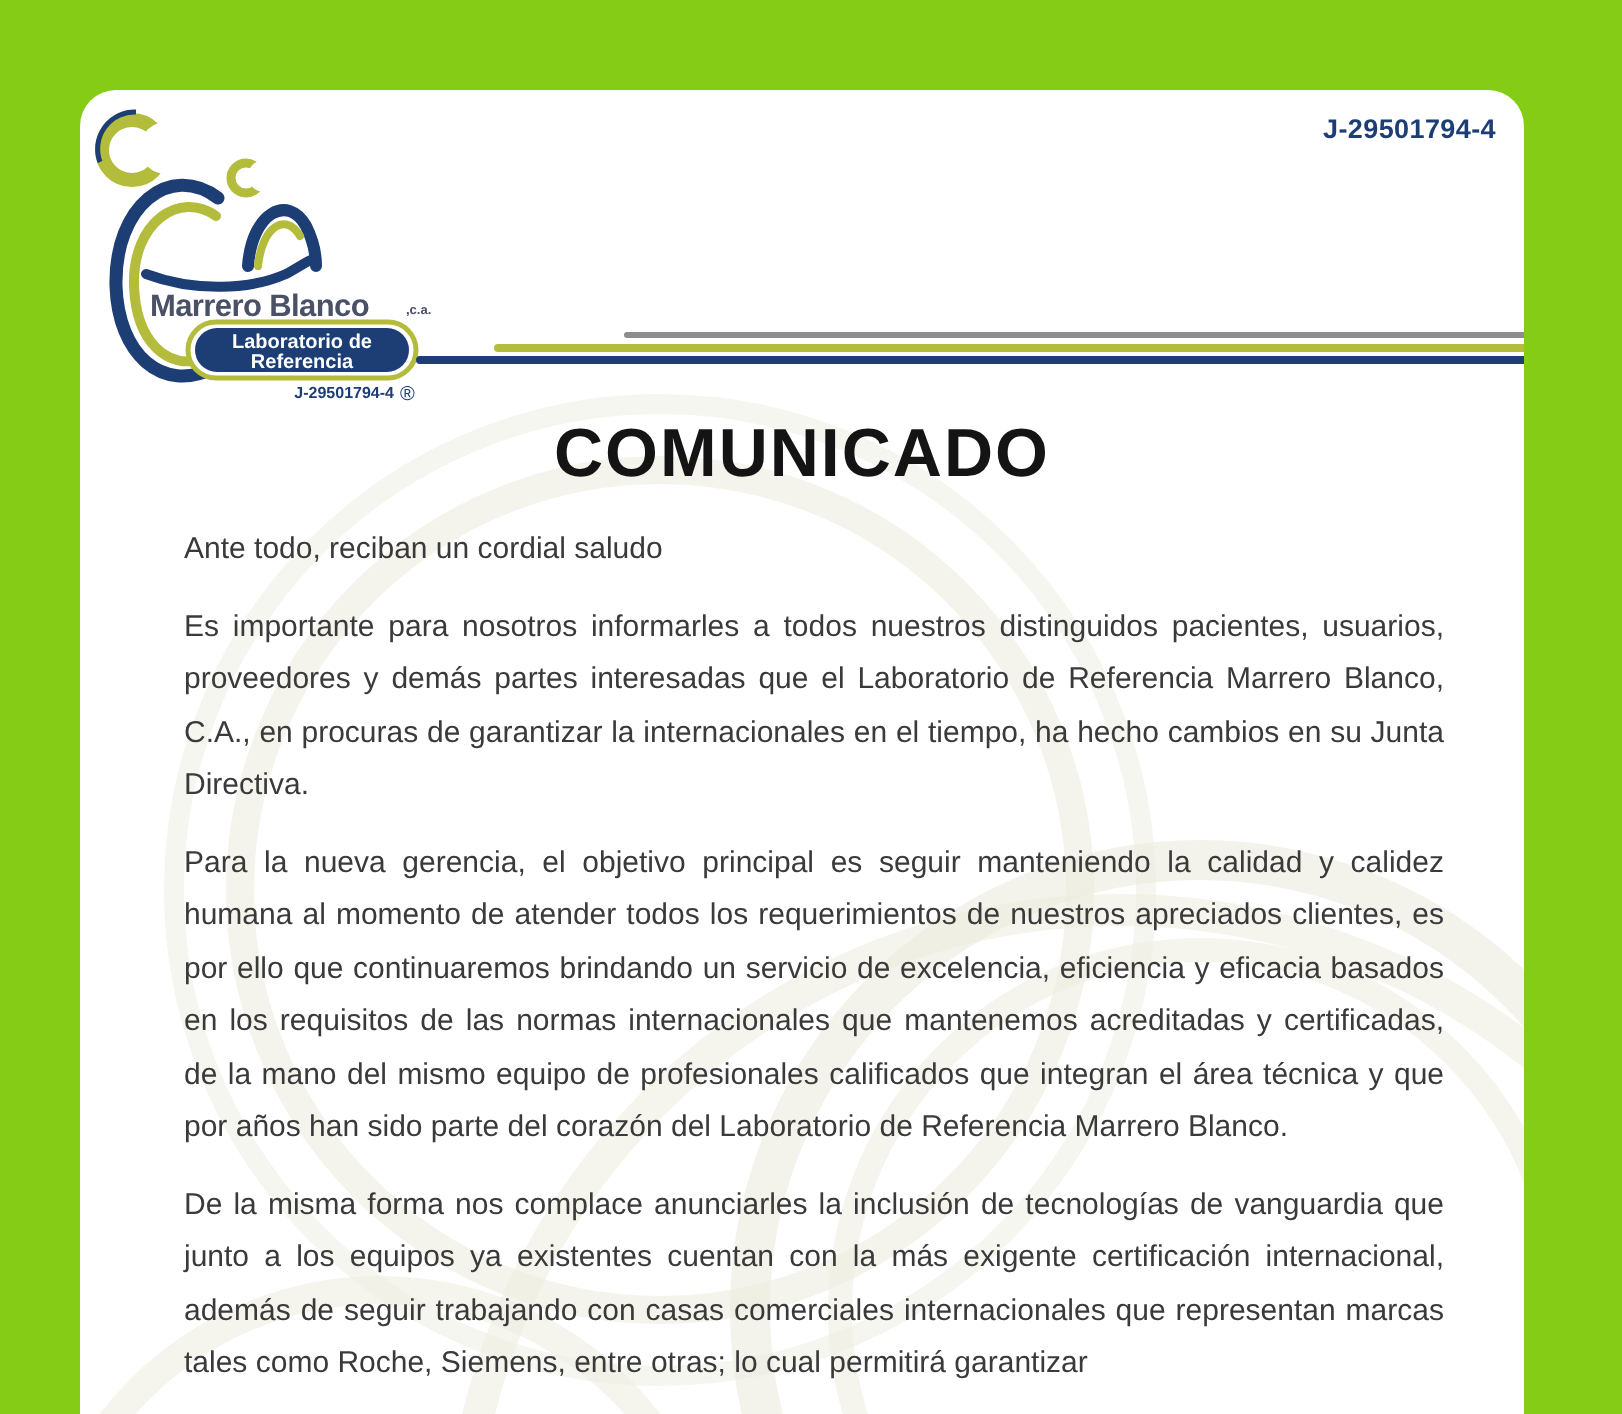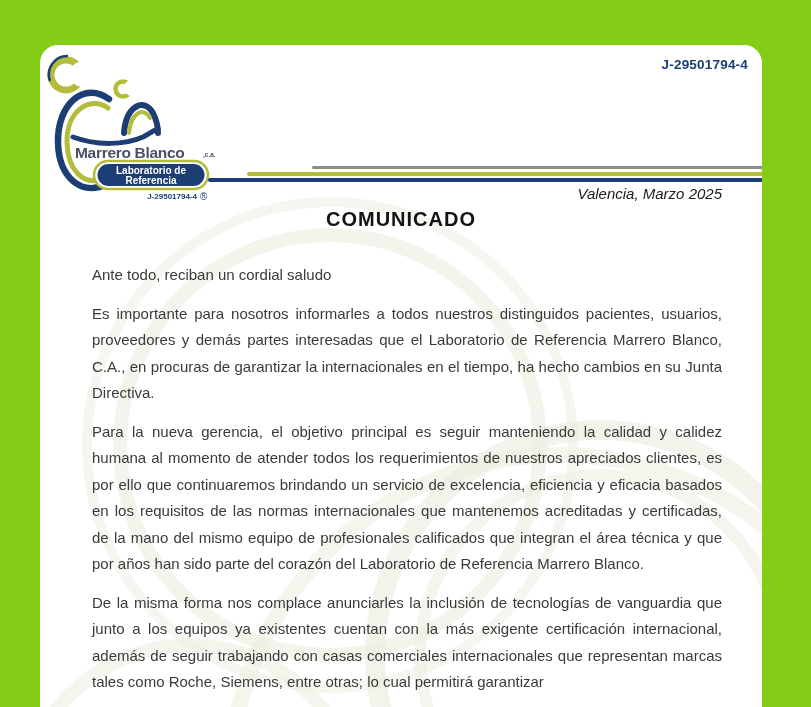--- a/index.html
+++ b/index.html
@@ -21,21 +21,21 @@
   .rule{position:absolute;right:0;}
   .rule-gray{top:121px;left:272px;height:3px;background:#8d8d8d;border-radius:2px 0 0 2px;}
   .rule-olive{top:127px;left:207px;height:4px;background:#b3bc3b;border-radius:2px 0 0 2px;}
   .rule-navy{top:133px;left:168px;height:4px;background:#1d3d75;border-radius:2px 0 0 2px;}
   .dateline{
     position:absolute;top:140px;right:40px;
     font-style:italic;font-size:15px;color:#1c1c1c;
   }
   .doc-title{
     position:absolute;top:163px;left:0;right:0;text-align:center;
-    font-size:20px;font-weight:700;color:#141414;letter-spacing:1px;margin:0;
+    font-size:34px;font-weight:700;color:#141414;letter-spacing:1px;margin:0;
   }
   .doc-body{
     position:absolute;top:217px;left:52px;right:40px;
     font-size:15px;line-height:26.5px;color:#3a3a3a;text-align:justify;
   }
   .doc-body p{margin:0 0 12px 0;}
   .doc-body p.salutation{text-align:left;}
 </style>
 </head>
 <body>
@@ -80,21 +80,20 @@
         <text x="106" y="131" text-anchor="middle" font-size="10" font-weight="700" fill="#ffffff">Referencia</text>
       </g>
       <text x="152" y="146" text-anchor="end" font-size="8" font-weight="700" fill="#1d3d75">J-29501794-4</text>
       <text x="155" y="147" font-size="10" fill="#1d3d75">®</text>
     </svg>
 
     <div class="rule rule-gray"></div>
     <div class="rule rule-olive"></div>
     <div class="rule rule-navy"></div>
 
-    <div class="dateline">Valencia, Marzo 2025</div>
 
     <h1 class="doc-title">COMUNICADO</h1>
 
     <div class="doc-body">
       <p class="salutation">Ante todo, reciban un cordial saludo</p>
       <p>Es importante para nosotros informarles a todos nuestros distinguidos pacientes, usuarios, proveedores y demás partes interesadas que el Laboratorio de Referencia Marrero Blanco, C.A., en procuras de garantizar la internacionales en el tiempo, ha hecho cambios en su Junta Directiva.</p>
       <p>Para la nueva gerencia, el objetivo principal es seguir manteniendo la calidad y calidez humana al momento de atender todos los requerimientos de nuestros apreciados clientes, es por ello que continuaremos brindando un servicio de excelencia, eficiencia y eficacia basados en los requisitos de las normas internacionales que mantenemos acreditadas y certificadas, de la mano del mismo equipo de profesionales calificados que integran el área técnica y que por años han sido parte del corazón del Laboratorio de Referencia Marrero Blanco.</p>
       <p>De la misma forma nos complace anunciarles la inclusión de tecnologías de vanguardia que junto a los equipos ya existentes cuentan con la más exigente certificación internacional, además de seguir trabajando con casas comerciales internacionales que representan marcas tales como Roche, Siemens, entre otras; lo cual permitirá garantizar</p>
     </div>
 

